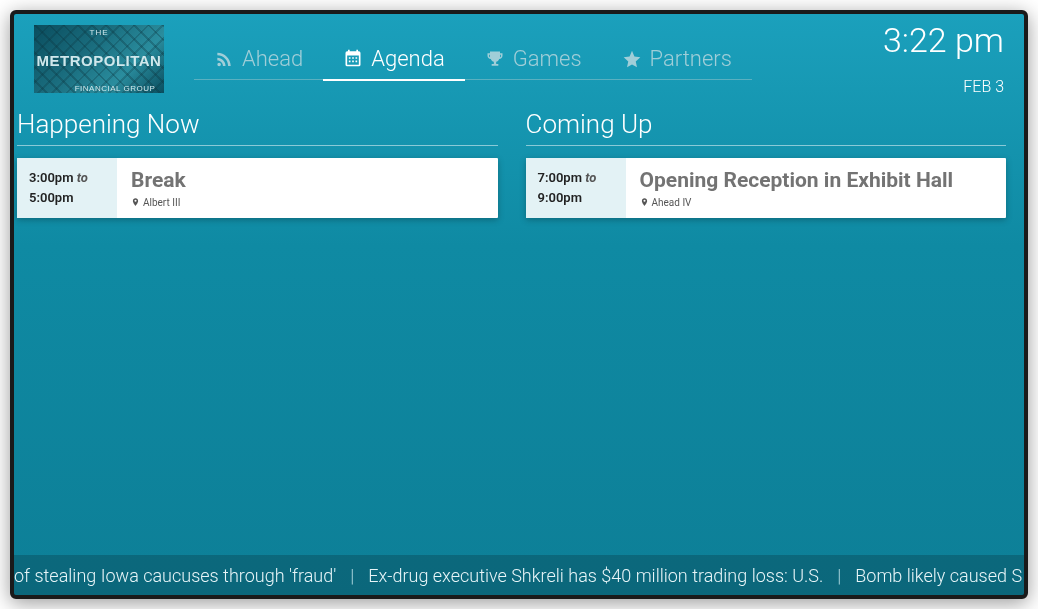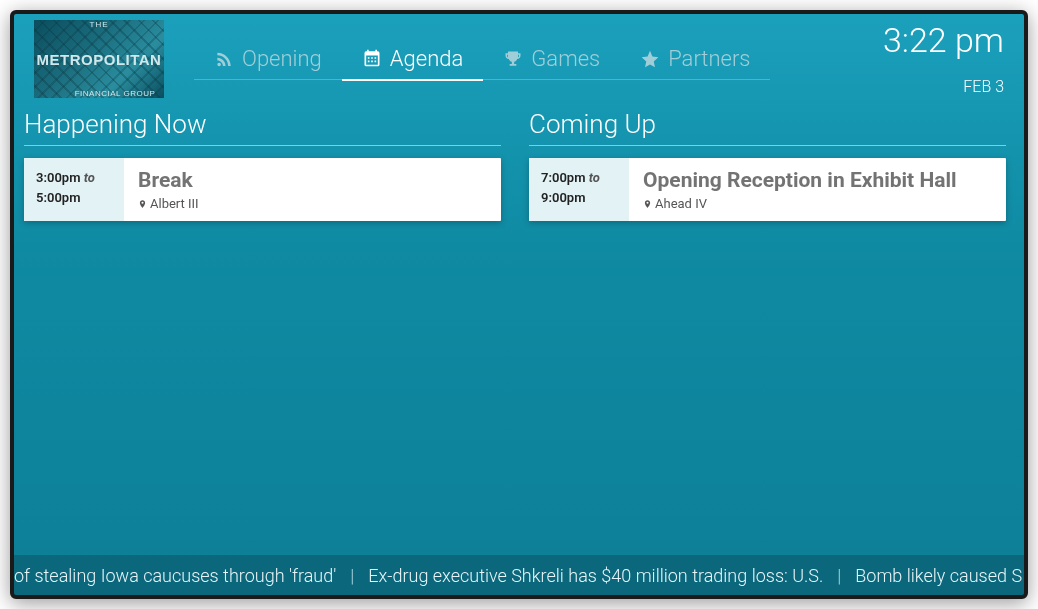--- a/index.html
+++ b/index.html
@@ -35,25 +35,25 @@
       flex-direction: column;
     }
     .header {
       display: flex;
       align-items: center;
       padding: 20px 20px 10px 20px;
       height: 80px;
     }
     .logo {
       width: 130px;
-      height: 78px;
+      height: 68px;
       background: linear-gradient(135deg, #0a4d5e 0%, #1a6d7e 40%, #2a8d9e 70%, #0a4d5e 100%);
       display: flex;
       flex-direction: column;
-      justify-content: space-between;
+      justify-content: flex-end;
       align-items: center;
       color: #d0e8ec;
       text-align: center;
       position: relative;
       overflow: hidden;
       font-family: 'Arial Narrow', Arial, sans-serif;
       gap: 16px;
     }
     .logo::before {
       content: '';
@@ -103,21 +103,21 @@
       line-height: 1;
     }
     .clock-date {
       font-size: 16px;
       font-weight: 300;
       margin-top: 20px;
     }
     .content {
       flex: 1;
       display: flex;
-      padding: 15px 18px 0 10px;
+      padding: 15px 18px 0 3px;
       gap: 28px;
     }
     .column {
       flex: 1;
       min-width: 0;
     }
     .section-title {
       color: #fff;
       font-size: 26px;
       font-weight: 300;
@@ -150,21 +150,21 @@
       padding: 10px 14px;
       flex: 1;
     }
     .event-title {
       font-size: 21px;
       font-weight: 700;
       color: #737373;
       margin-bottom: 4px;
     }
     .event-location {
-      font-size: 13px;
+      font-size: 10px;
       color: #555;
       display: flex;
       align-items: center;
       gap: 3px;
     }
     .pin-icon { width: 9px; height: 12px; display: inline-flex; }
     .pin-icon svg { width: 100%; height: 100%; }
     .ticker {
       position: absolute;
       bottom: 0;
@@ -199,21 +199,21 @@
         <div class="logo-sub">FINANCIAL GROUP</div>
       </div>
 
       <div class="tabs">
         <div class="tab">
           <span class="tab-icon">
             <svg viewBox="0 0 24 24" fill="currentColor">
                 <path d="M6.18 20.82a2.18 2.18 0 1 1 0-4.36 2.18 2.18 0 0 1 0 4.36zM4 4.44v3.1c7.15 0 12.96 5.81 12.96 12.96h3.1C20.06 11.64 12.86 4.44 4 4.44zm0 6.2v3.1c3.73 0 6.76 3.03 6.76 6.76h3.1c0-5.44-4.42-9.86-9.86-9.86z"></path>
               </svg>
           </span>
-          <span>Opening</span>
+          <span>Ahead</span>
         </div>
         <div class="tab active">
           <span class="tab-icon">
             <svg viewBox="0 0 24 24" fill="currentColor">
                 <path d="M19 4h-1V2h-2v2H8V2H6v2H5a2 2 0 0 0-2 2v14a2 2 0 0 0 2 2h14a2 2 0 0 0 2-2V6a2 2 0 0 0-2-2zm0 16H5V9h14v11zM7 11h2v2H7zm4 0h2v2h-2zm4 0h2v2h-2zM7 15h2v2H7zm4 0h2v2h-2zm4 0h2v2h-2z"></path>
               </svg>
           </span>
           <span>Agenda</span>
         </div>
         <div class="tab">

